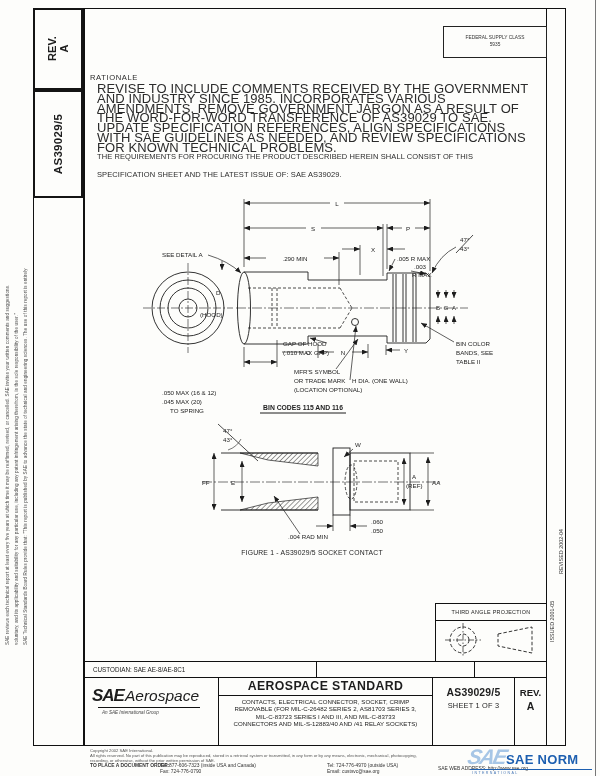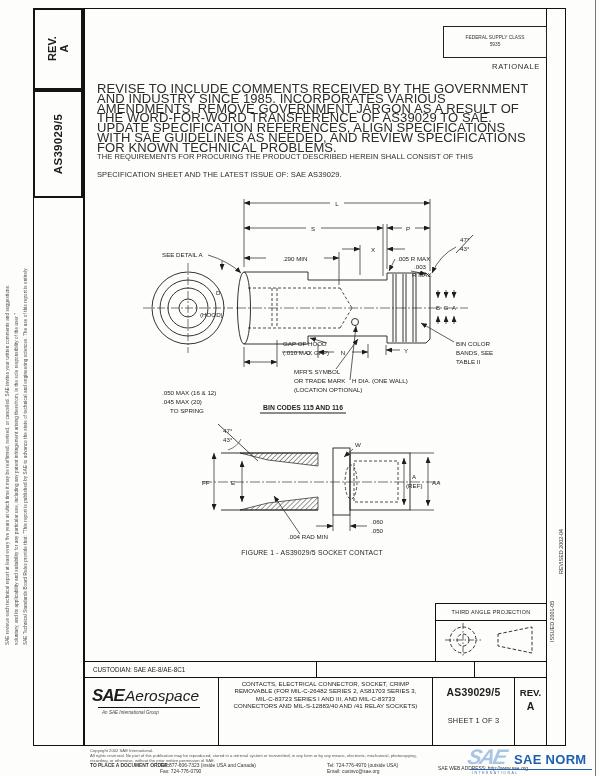--- a/index.html
+++ b/index.html
@@ -23,21 +23,21 @@
           align-items:center;justify-content:center}
   .tabbox .vt{transform:rotate(-90deg);text-align:center;font-weight:bold;white-space:nowrap;line-height:1.05}
   .rev-l{font-size:11px;display:block}
   .docnum{font-size:11.5px;letter-spacing:.3px}
 
   
   .stamp{position:absolute;left:443px;top:26px;width:104px;height:32px;border:1.5px solid #222;
          text-align:center;padding-top:8px;font-size:4.8px;line-height:6.5px;color:#333}
 
   
-  .rat-head{position:absolute;left:90px;top:62px;width:450px;text-align:right;
+  .rat-head{position:absolute;left:90px;top:73px;width:450px;text-align:left;
             font-size:7.6px;letter-spacing:.6px;color:#2b2b2b}
   .rat-body{position:absolute;left:97px;top:84px;width:436px;font-size:13px;line-height:9.8px;
             color:#2b2b2b;letter-spacing:.1px}
   .rat-req{position:absolute;left:97px;top:148px;width:436px;font-size:7.5px;line-height:18px;
            color:#2b2b2b;letter-spacing:.1px}
 
   
   .draw{position:absolute;left:90px;top:195px}
   svg text{font-family:"Liberation Sans",sans-serif;font-size:6.2px;fill:#1d1d1d}
   svg .bold{font-weight:bold;font-size:6.8px}
@@ -62,34 +62,34 @@
   .tb-logo .aero{font-style:italic;font-size:15.5px;margin-left:1px}
   .tb-rule{width:102px;height:1.4px;background:#111;margin:1px 0 2px 6px}
   .tb-sub{font-size:4.6px;font-style:italic;color:#444;margin-left:10px}
   .tb-title{width:214px;border-right:1.6px solid #111}
   .tb-title-h{height:18px;border-bottom:1.5px solid #111;text-align:center;font-weight:bold;
               font-size:12.3px;line-height:17px;letter-spacing:.4px}
   .tb-lines{padding-top:2px}
   .tb-lines div{text-align:center;font-size:6.1px;line-height:7.3px;color:#222;letter-spacing:.05px}
   .tb-num{width:82px;border-right:1.6px solid #111;text-align:center;padding-top:9px}
   .tb-num .n{font-weight:bold;font-size:10.4px;letter-spacing:.2px}
-  .tb-num .s{font-size:7.4px;margin-top:18px;letter-spacing:.2px}
+  .tb-num .s{font-size:7.4px;margin-top:3px;letter-spacing:.2px}
   .tb-rev{flex:1;text-align:center;padding-top:9px;font-weight:bold}
   .tb-rev .r1{font-size:9.6px}
   .tb-rev .r2{font-size:10.5px;margin-top:2px}
 
   
   .copy{position:absolute;left:90px;top:748px;width:430px;font-size:4.2px;line-height:5.2px;color:#555}
   .order{position:absolute;font-size:4.9px;color:#333;line-height:6.2px}
 
   
   .wm{position:absolute;left:468px;top:748px;width:130px;height:28px}
   .wm-logo{position:absolute;left:0;top:-3px;font-style:italic;font-weight:900;font-size:21px;
            color:#a7c6e6;transform:skewX(-12deg);letter-spacing:-2px}
-  .wm-name{position:absolute;left:46px;top:4px;font-weight:800;font-size:13px;color:#1d5fb0;
+  .wm-name{position:absolute;left:38px;top:4px;font-weight:800;font-size:13px;color:#1d5fb0;
            letter-spacing:.3px}
   .wm-line{position:absolute;left:2px;top:21px;width:122px;height:1px;background:#1d5fb0}
   .wm-sub{position:absolute;left:4px;top:23px;font-size:3.6px;color:#4a79b8;letter-spacing:1.4px}
 </style>
 </head>
 <body>
 
 <div class="page">
 
   <div class="mrot" style="left:23px;top:645px">SAE Technical Standards Board Rules provide that: "This report is published by SAE to advance the state of technical and engineering sciences. The use of this report is entirely</div>
@@ -327,20 +327,21 @@
 
   <div class="tblock">
     <div class="tb-logo">
       <div>
         <span class="sae">SAE</span><span class="aero">Aerospace</span>
       </div>
       <div class="tb-rule"></div>
       <div class="tb-sub">An SAE International Group</div>
     </div>
     <div class="tb-title">
+      <div class="tb-title-h">AEROSPACE STANDARD</div>
       <div class="tb-lines">
         <div>CONTACTS, ELECTRICAL CONNECTOR, SOCKET, CRIMP</div>
         <div>REMOVABLE (FOR MIL-C-26482 SERIES 2, AS81703 SERIES 3,</div>
         <div>MIL-C-83723 SERIES I AND III, AND MIL-C-83733</div>
         <div>CONNECTORS AND MIL-S-12883/40 AND /41 RELAY SOCKETS)</div>
       </div>
     </div>
     <div class="tb-num">
       <div class="n">AS39029/5</div>
       <div class="s">SHEET 1 OF 3</div>

